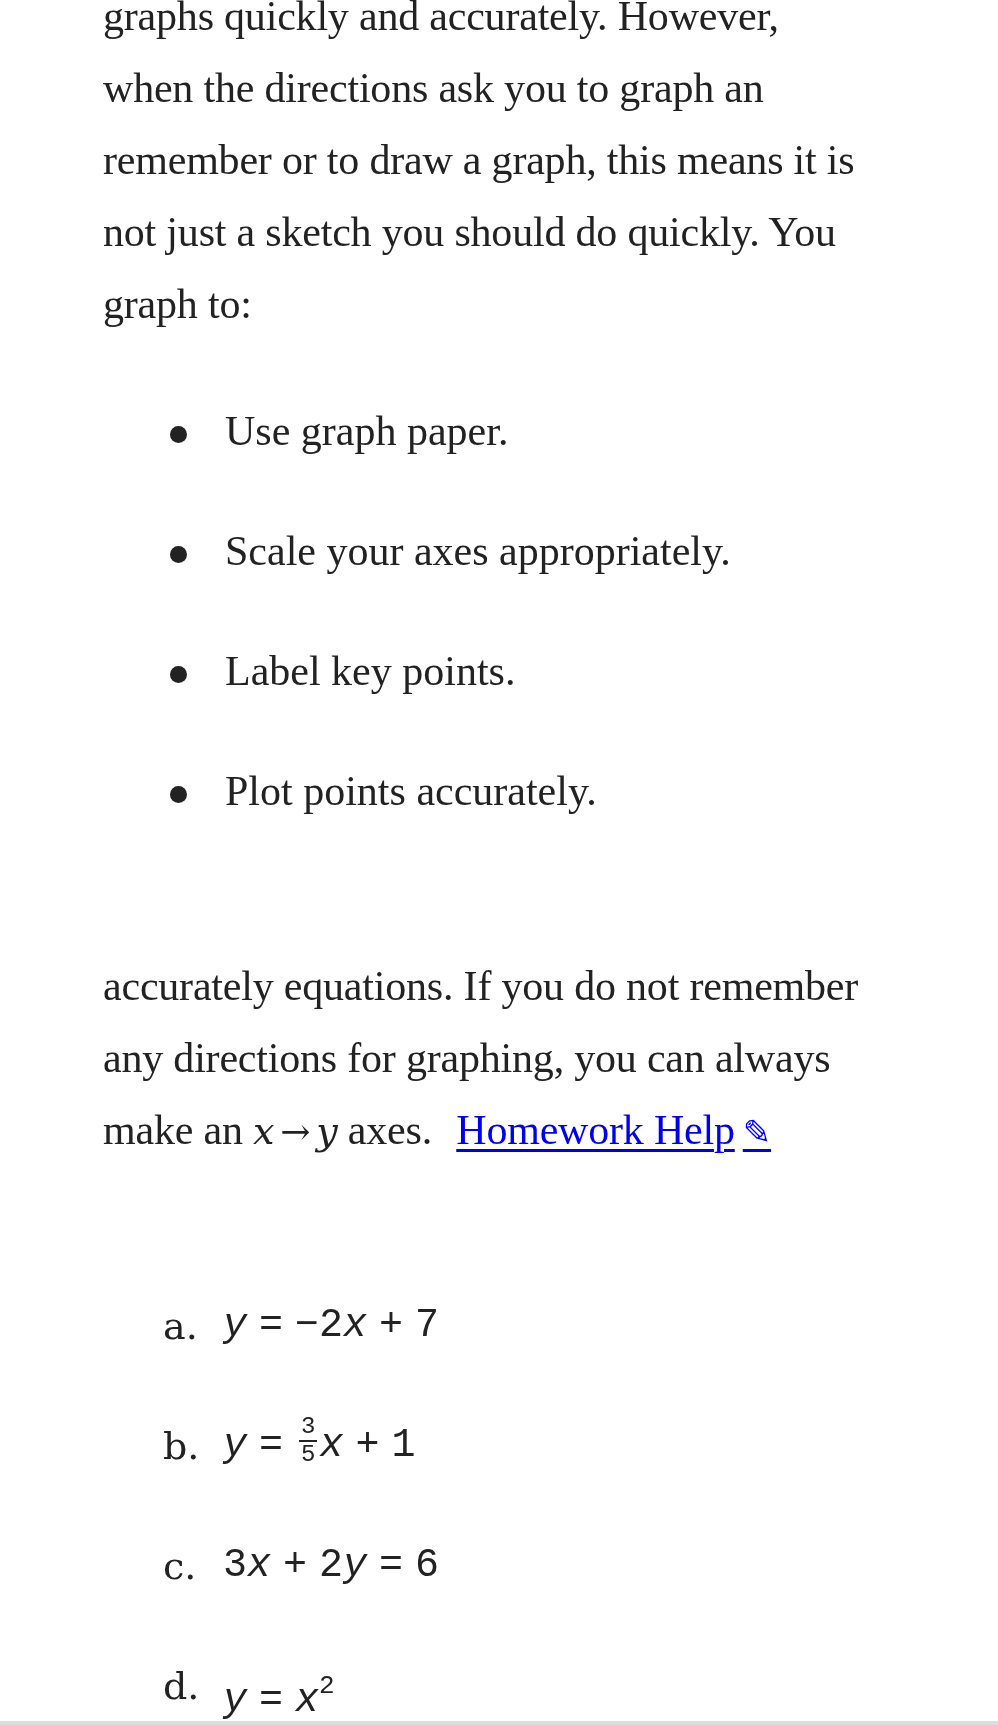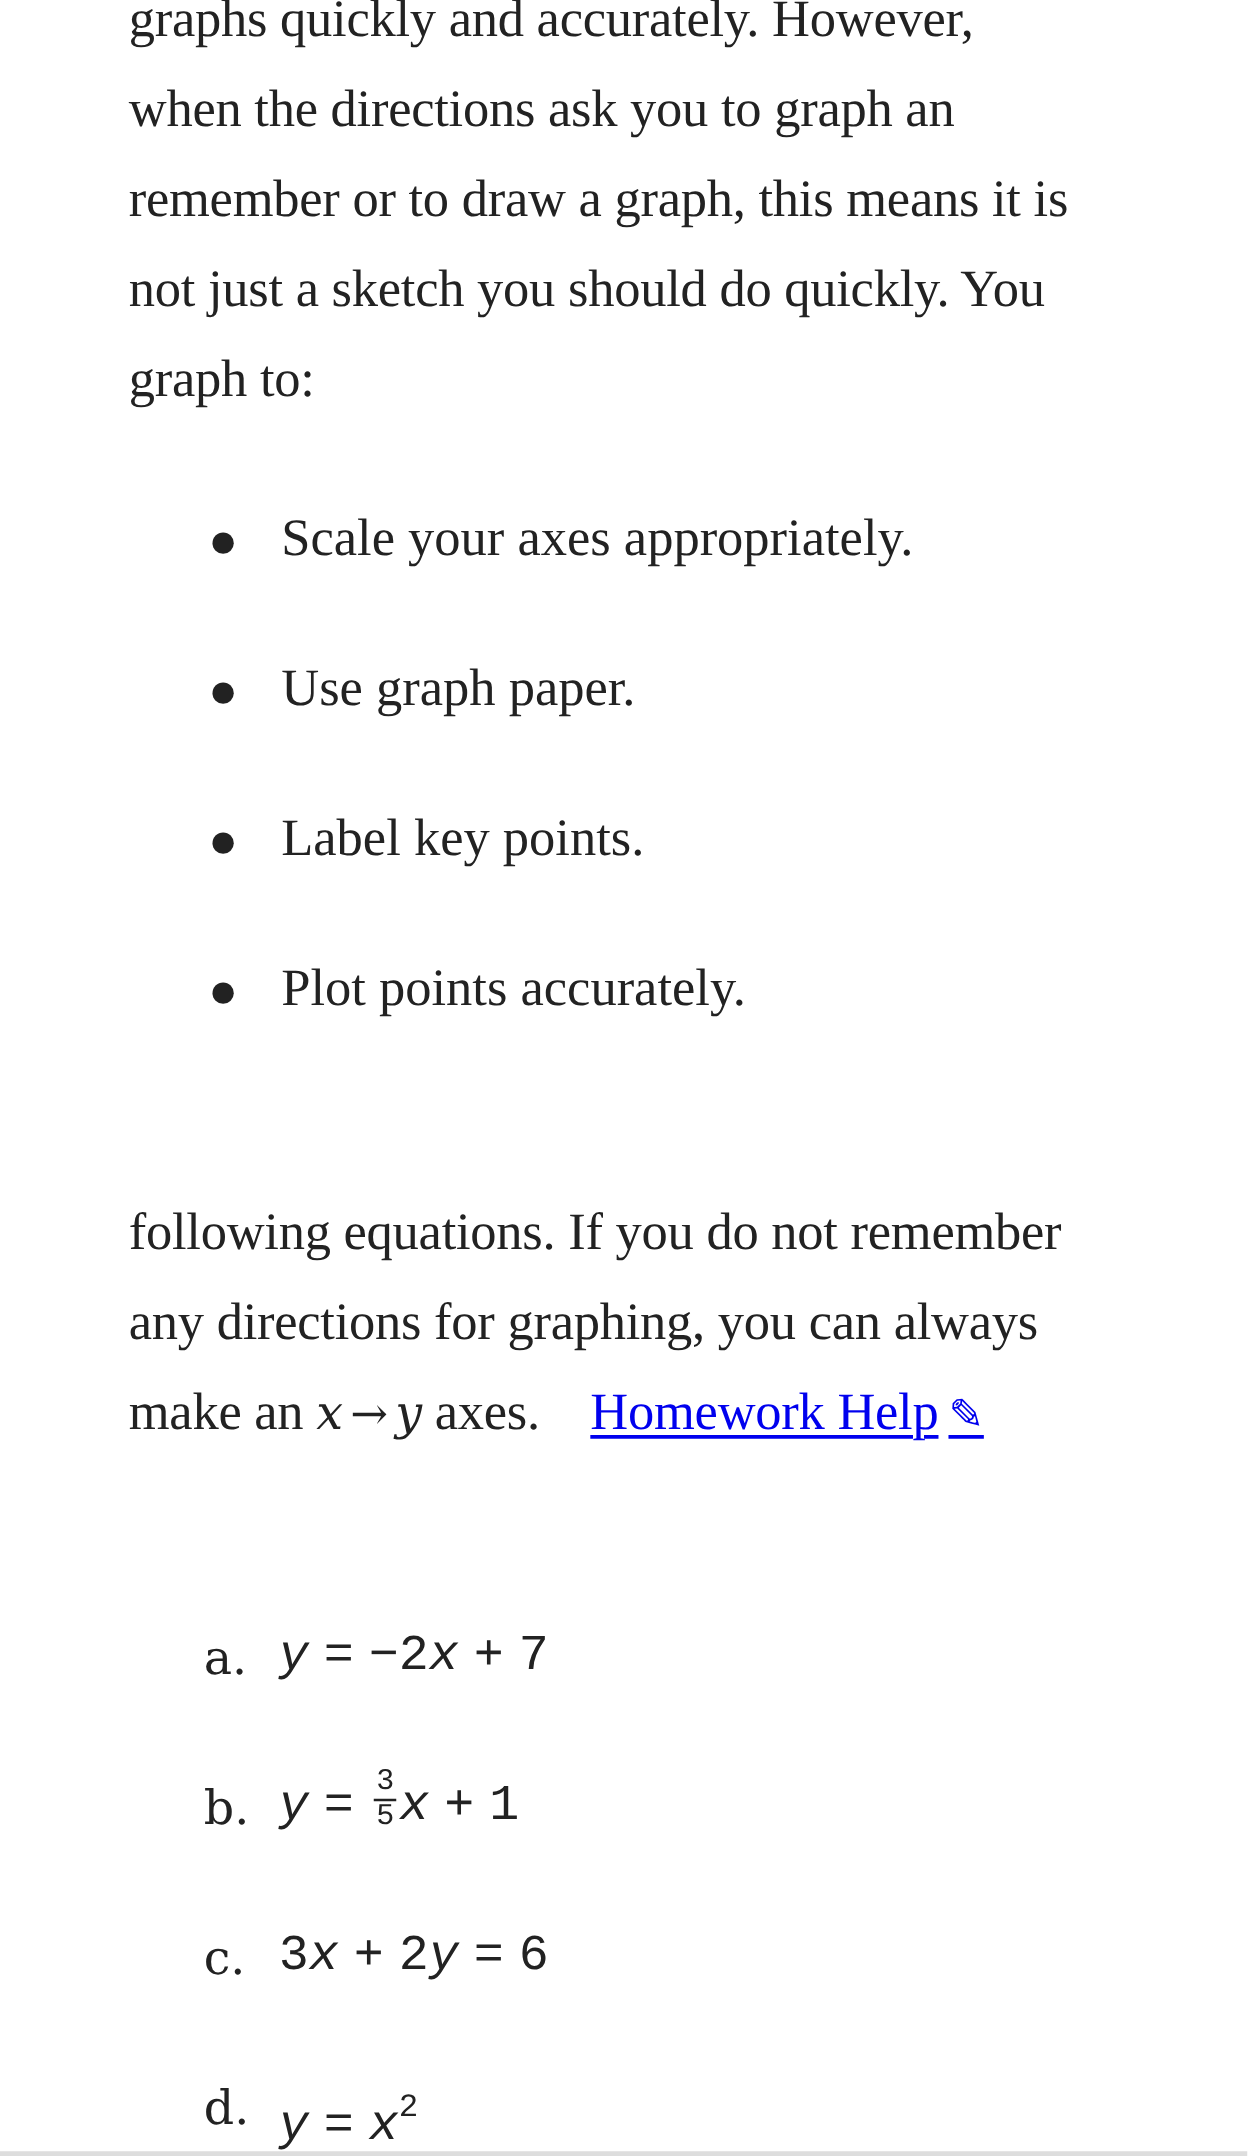--- a/index.html
+++ b/index.html
@@ -72,21 +72,21 @@
     .arrow {
       font-family: "DejaVu Serif", serif;
       font-size: 36px;
       margin: 0 6px;
     }
     a.help-link {
       color: #0000ee;
       text-decoration: underline;
       text-decoration-thickness: 3px;
       text-underline-offset: 5px;
-      margin-left: 30px;
+      margin-left: 14px;
     }
     .pencil-icon {
       font-family: "DejaVu Sans", sans-serif;
       font-size: 34px;
       margin-left: 8px;
     }
     .eq-list {
       position: absolute;
       top: 1290px;
       left: 0;
@@ -160,38 +160,38 @@
     <div>graphs quickly and accurately. However,</div>
     <div>when the directions ask you to graph an</div>
     <div>remember or to draw a graph, this means it is</div>
     <div>not just a sketch you should do quickly. You</div>
     <div>graph to:</div>
   </div>
 
   <ul class="bullet-list">
     <li class="bullet-item">
       <span class="bullet-dot"></span>
+      <span>Use graph paper.</span>
+    </li>
+    <li class="bullet-item">
+      <span class="bullet-dot"></span>
       <span>Scale your axes appropriately.</span>
     </li>
     <li class="bullet-item">
       <span class="bullet-dot"></span>
-      <span>Use graph paper.</span>
-    </li>
-    <li class="bullet-item">
-      <span class="bullet-dot"></span>
       <span>Label key points.</span>
     </li>
     <li class="bullet-item">
       <span class="bullet-dot"></span>
       <span>Plot points accurately.</span>
     </li>
   </ul>
 
   <div class="para para-instructions">
-    <div>following equations. If you do not remember</div>
+    <div>accurately equations. If you do not remember</div>
     <div>any directions for graphing, you can always</div>
     <div>
       <span>make an</span>
       <span class="math-i">x</span><span class="arrow">→</span><span class="math-i">y</span>
       <span>axes.</span>
       <a class="help-link" href="#"><span>Homework Help</span><span class="pencil-icon">✎</span></a>
     </div>
   </div>
 
   <ol class="eq-list">

